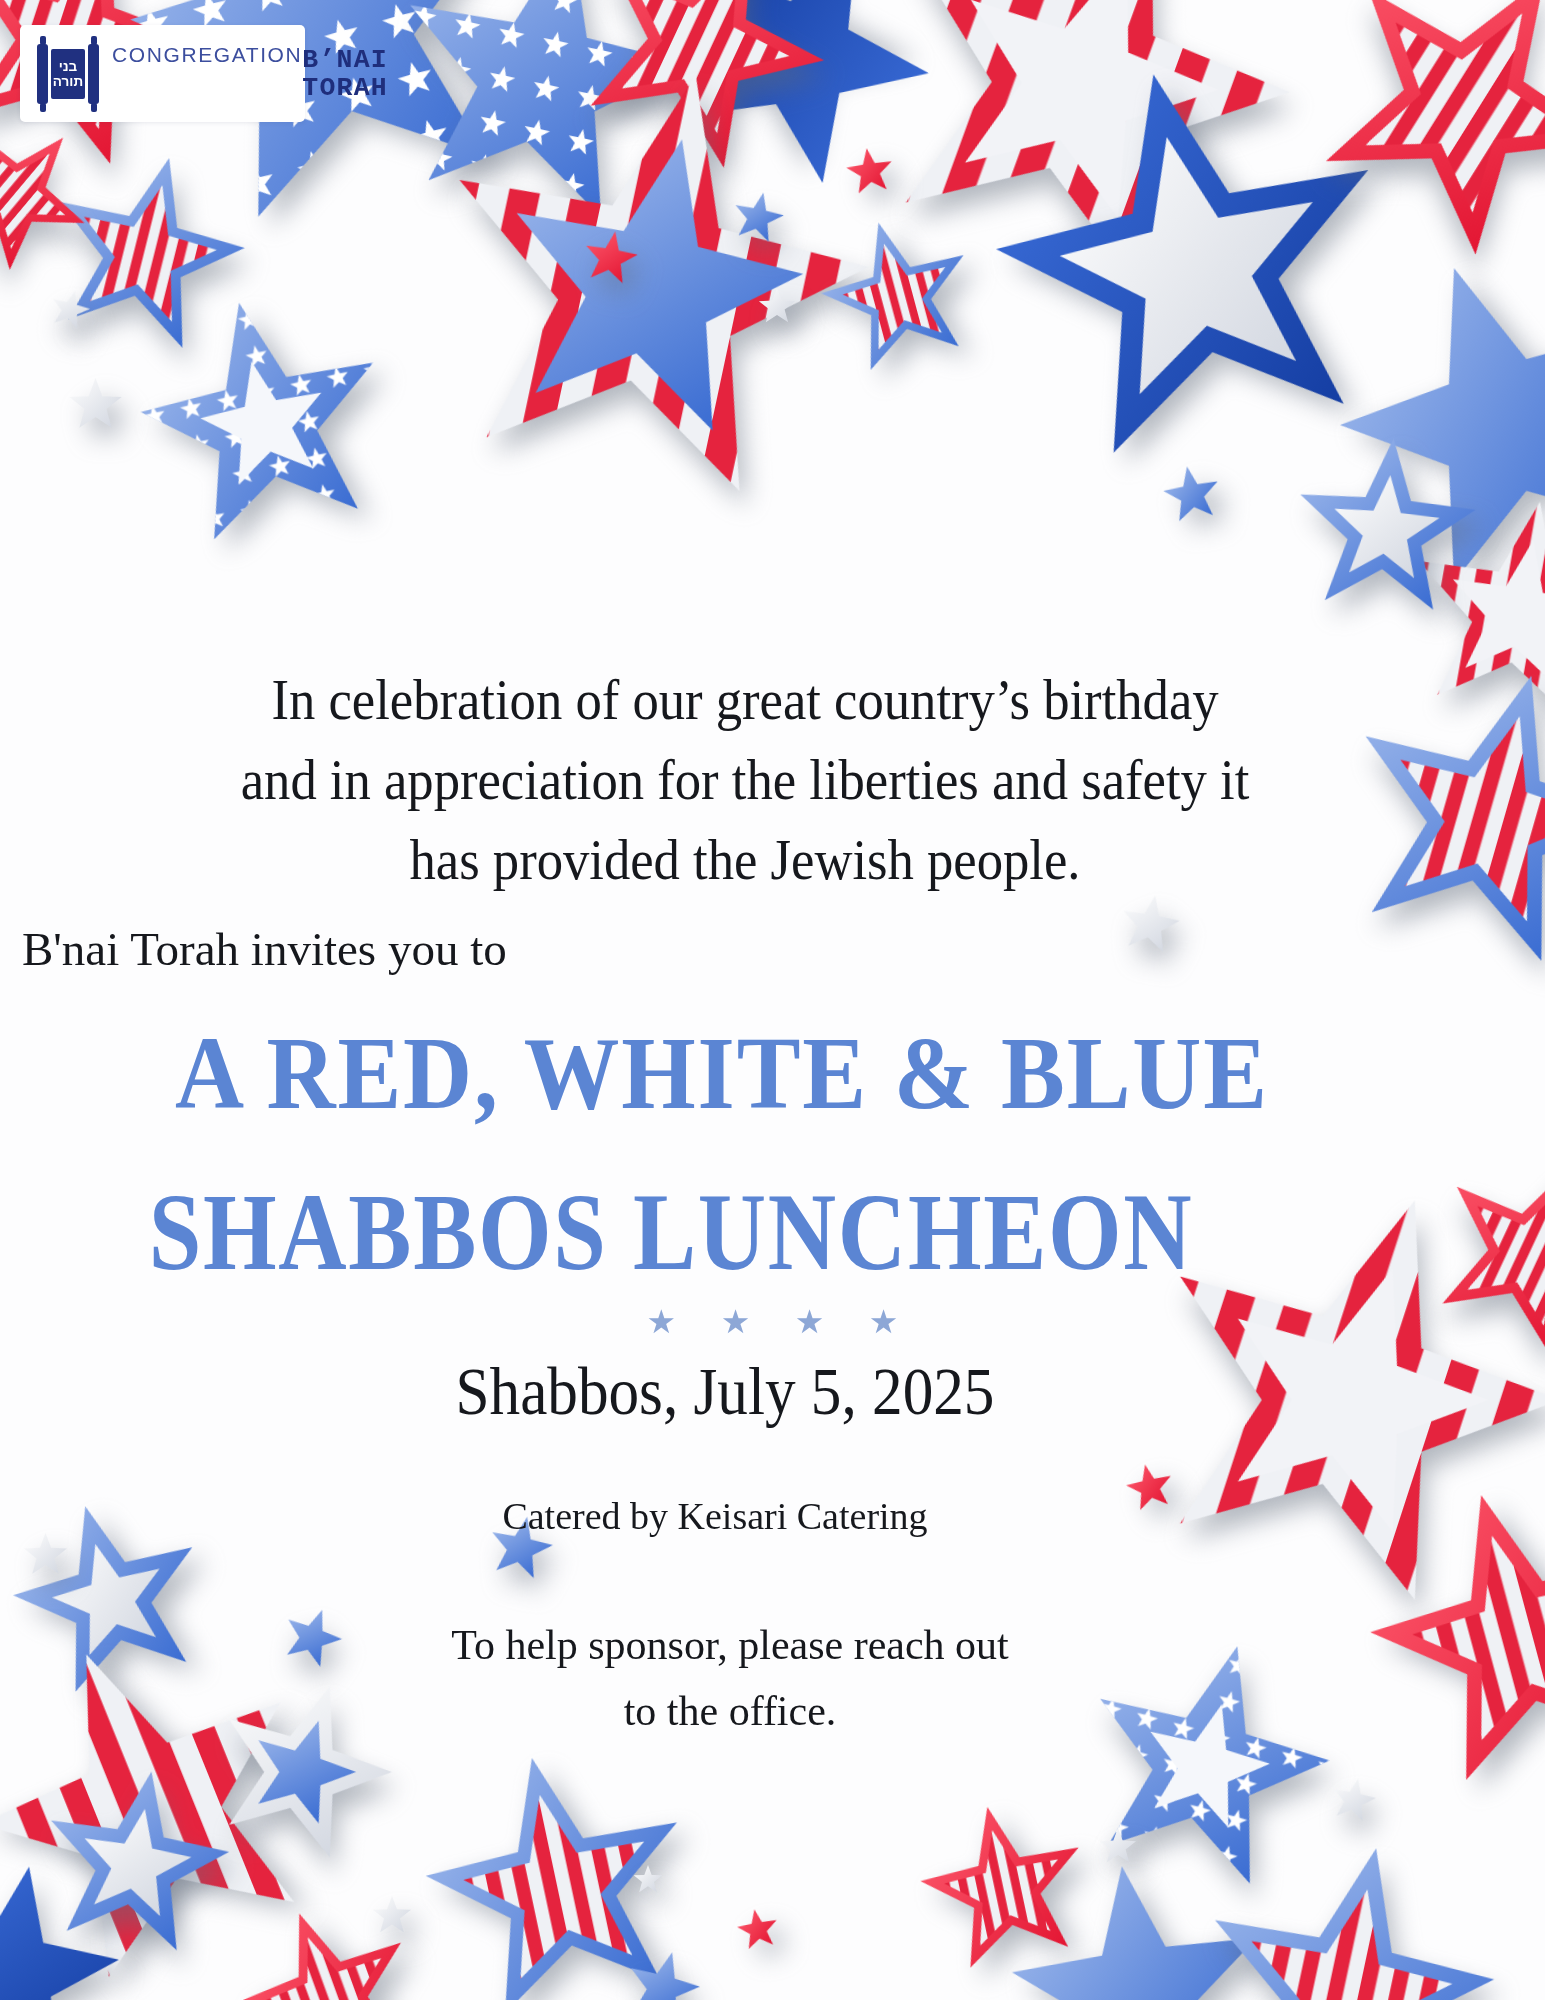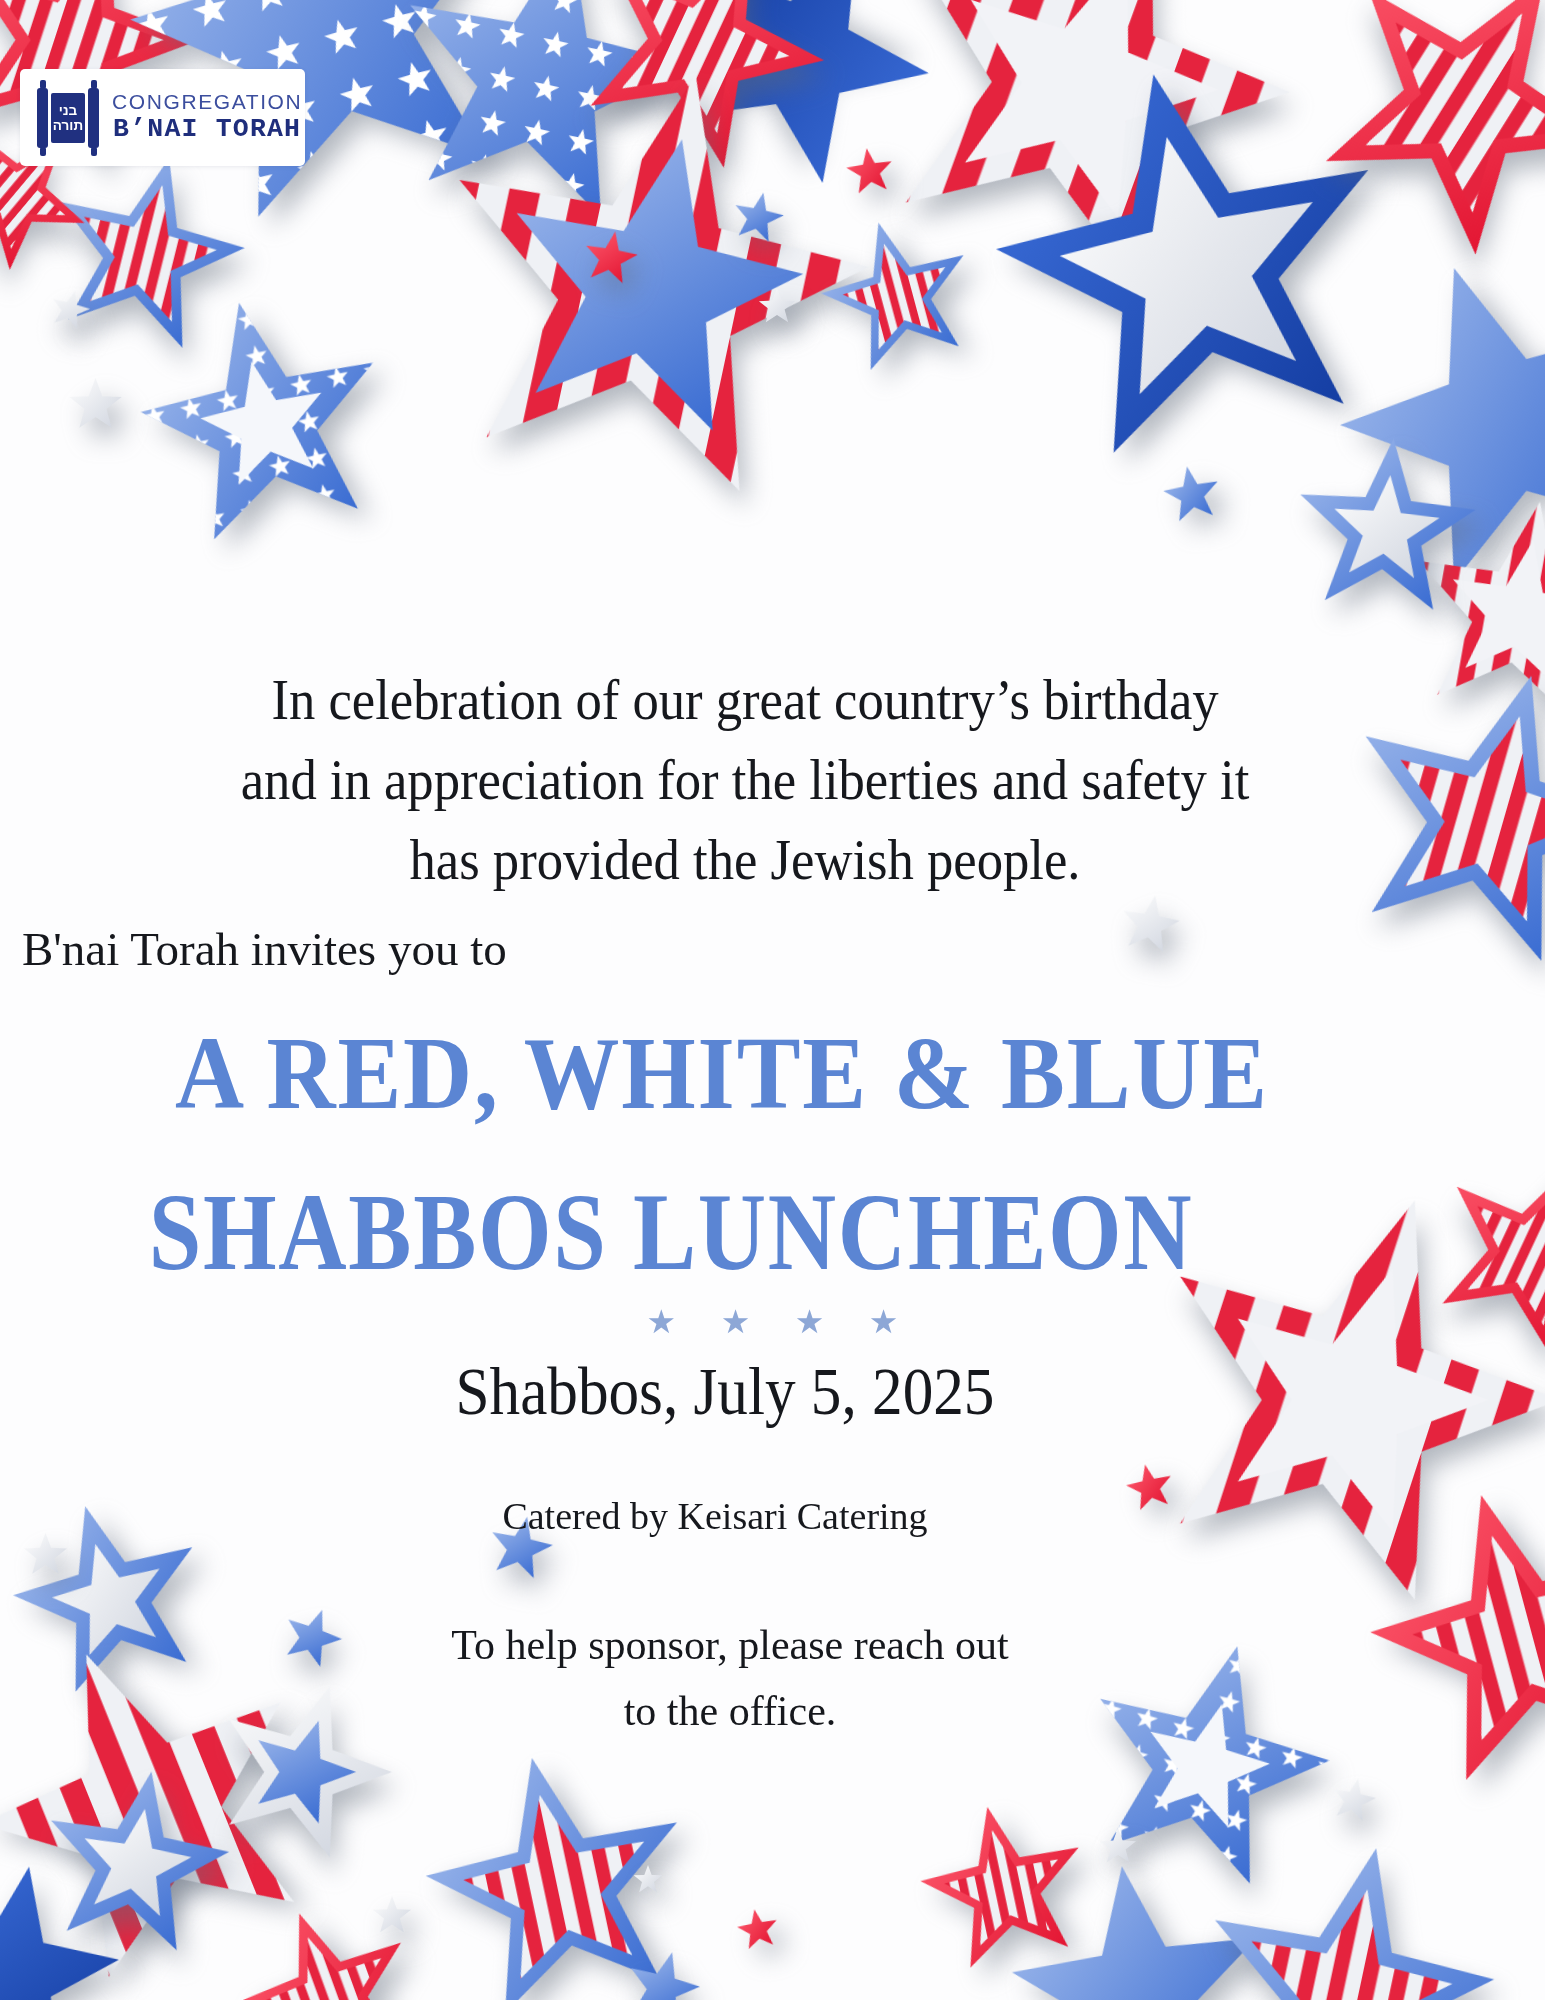--- a/index.html
+++ b/index.html
@@ -8,31 +8,31 @@
 
   
   #decor-layer{position:absolute;inset:0;z-index:1;}
   .star{position:absolute;overflow:visible;
         filter:drop-shadow(10px 14px 13px rgba(96,106,124,.48));}
 
   
   .logo-card{position:absolute;left:20px;top:25px;width:285px;height:97px;background:#ffffff;
              border-radius:5px;z-index:6;display:flex;align-items:center;gap:12px;padding-left:16px;
              box-sizing:border-box;box-shadow:0 1px 4px rgba(40,50,90,.10);
-             font-family:"Liberation Sans", sans-serif;margin-top:44px;}
+             font-family:"Liberation Sans", sans-serif;}
   .torah{position:relative;width:64px;height:74px;flex:0 0 auto;}
   .roller{position:absolute;top:7px;bottom:7px;width:11px;background:#203080;border-radius:3px;}
   .roller.left{left:1px;}  .roller.right{right:1px;}
   .roller::before,.roller::after{content:"";position:absolute;left:2.5px;width:6px;height:9px;
         background:#203080;border-radius:2px;}
   .roller::before{top:-8px;} .roller::after{bottom:-8px;}
   .parchment{position:absolute;left:15px;right:15px;top:12px;bottom:12px;background:#203080;
         border-radius:2px;display:flex;flex-direction:column;align-items:center;justify-content:center;
         color:#ffffff;font-size:13.5px;line-height:15px;font-weight:700;}
-  .logo-text{display:flex;flex-direction:column;line-height:1.05;text-align:center;}
+  .logo-text{display:flex;flex-direction:row;line-height:1.05;}
   .logo-line1{font-size:21px;letter-spacing:1.6px;color:#3c4e9e;font-weight:400;}
   .logo-line2{font-size:26.5px;letter-spacing:1.2px;color:#1f2e7c;font-weight:700;margin-top:3px;font-family:Liberation Mono, monospace;}
 
   
   .tblock{position:absolute;z-index:4;text-align:center;}
   #intro{top:660px;left:20px;width:1450px;font-size:56px;line-height:80px;}
   #intro .line{white-space:nowrap;transform:scaleX(.94);transform-origin:50% 50%;}
   #invites{top:912px;left:22px;width:1500px;text-align:left;font-size:47px;line-height:74px;}
   #title1{top:1005px;left:0;width:1444px;font-size:104px;line-height:135px;font-weight:700;
           color:#5b85d3;letter-spacing:2px;white-space:nowrap;transform:scaleX(.92);}

